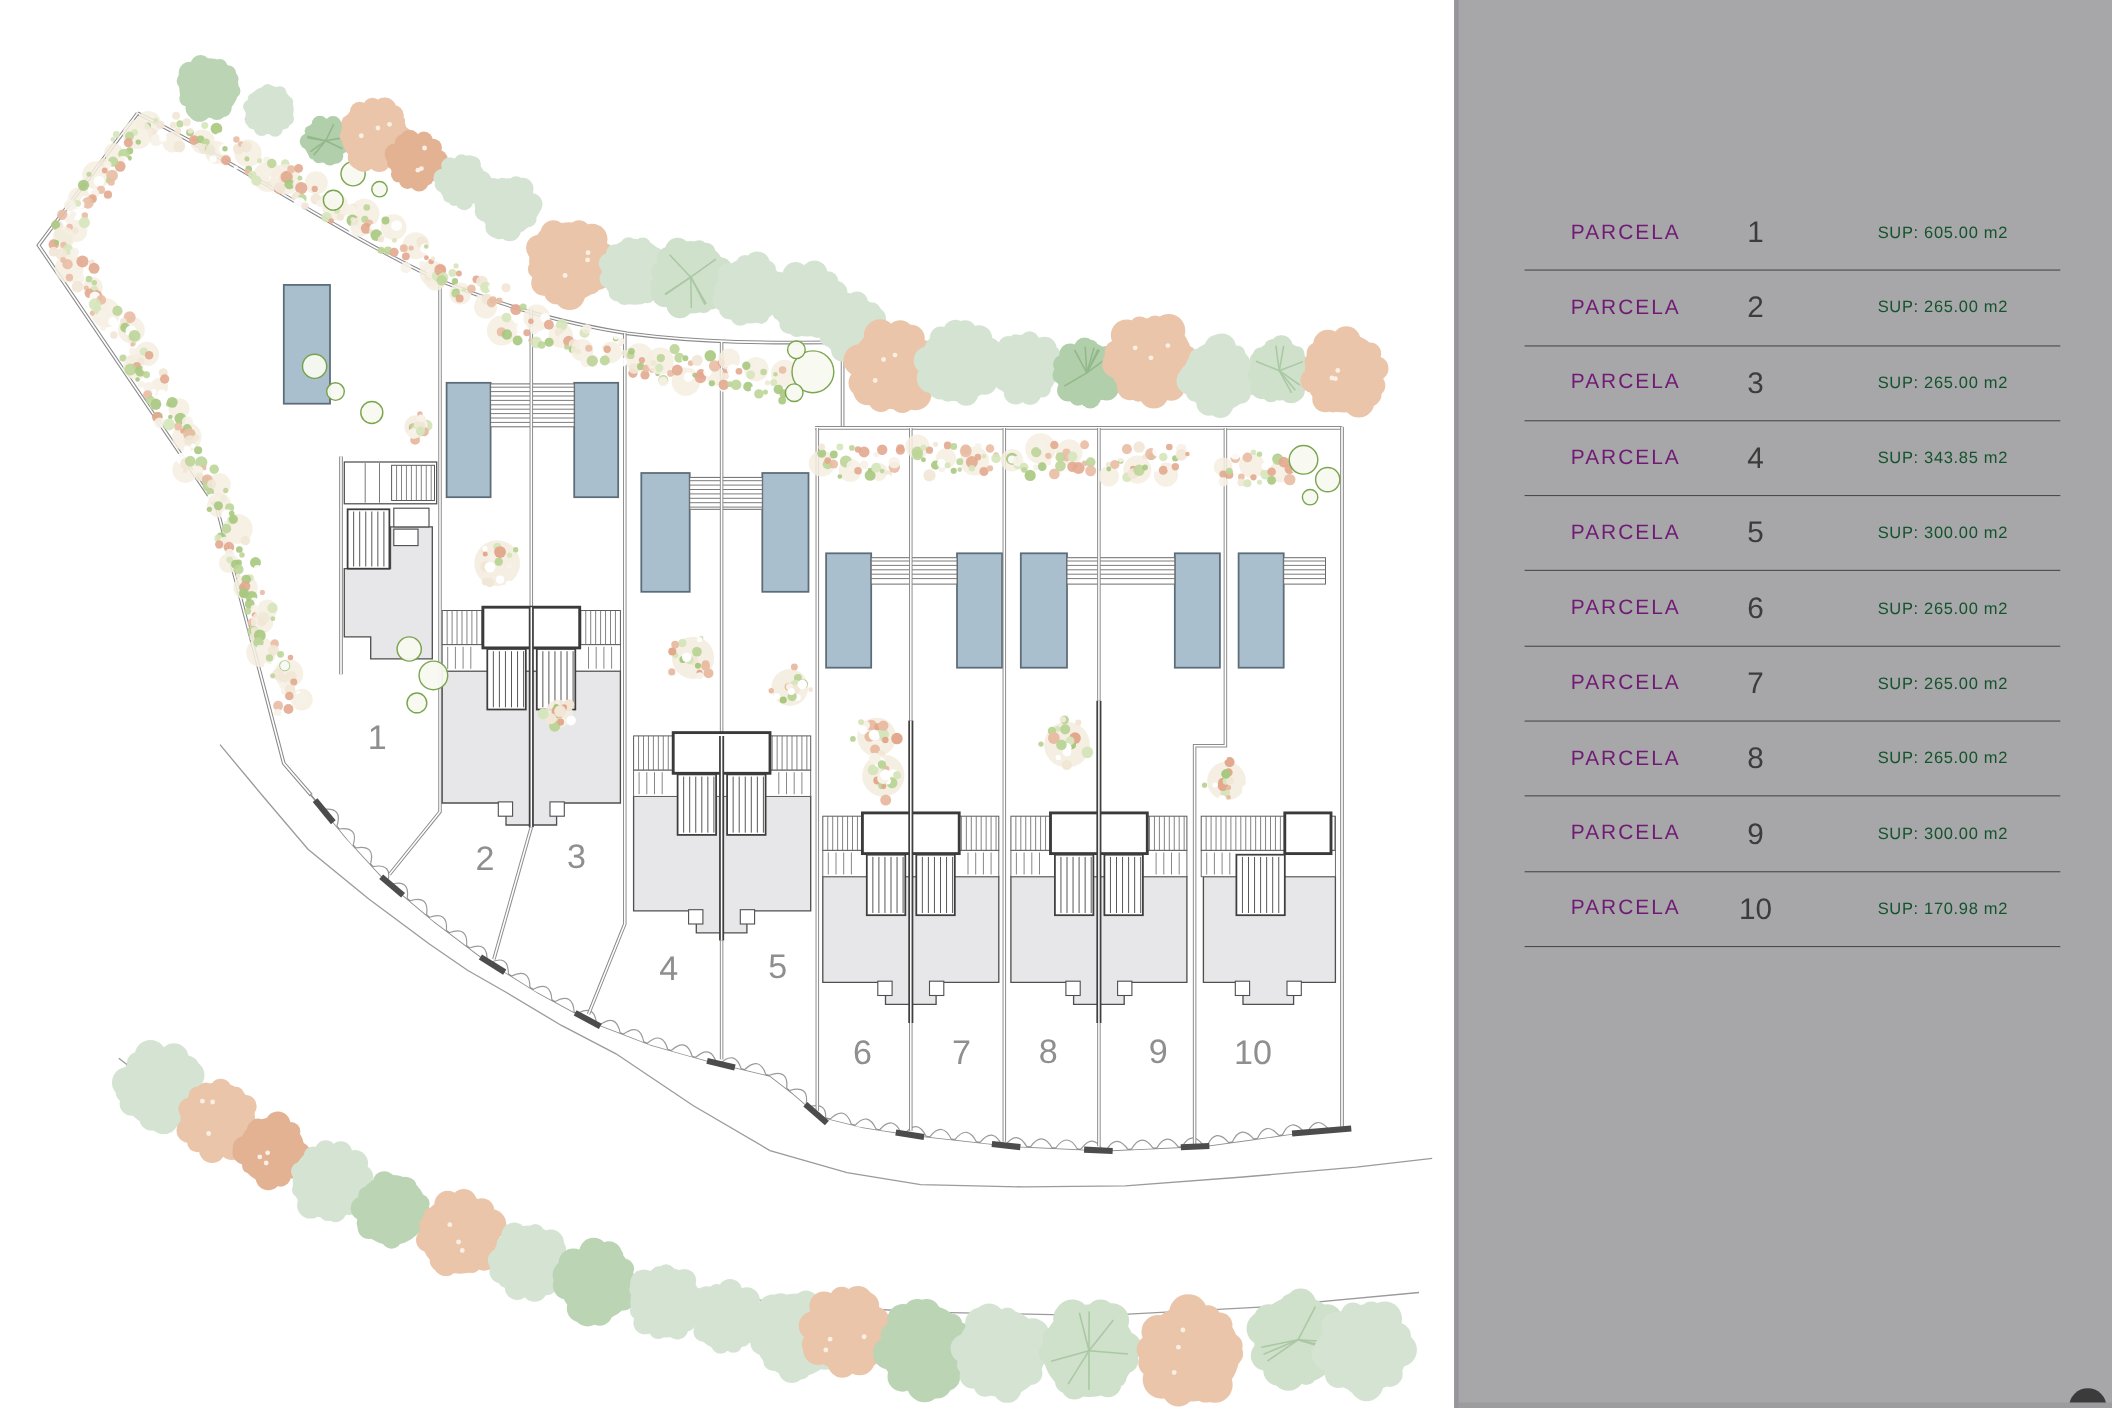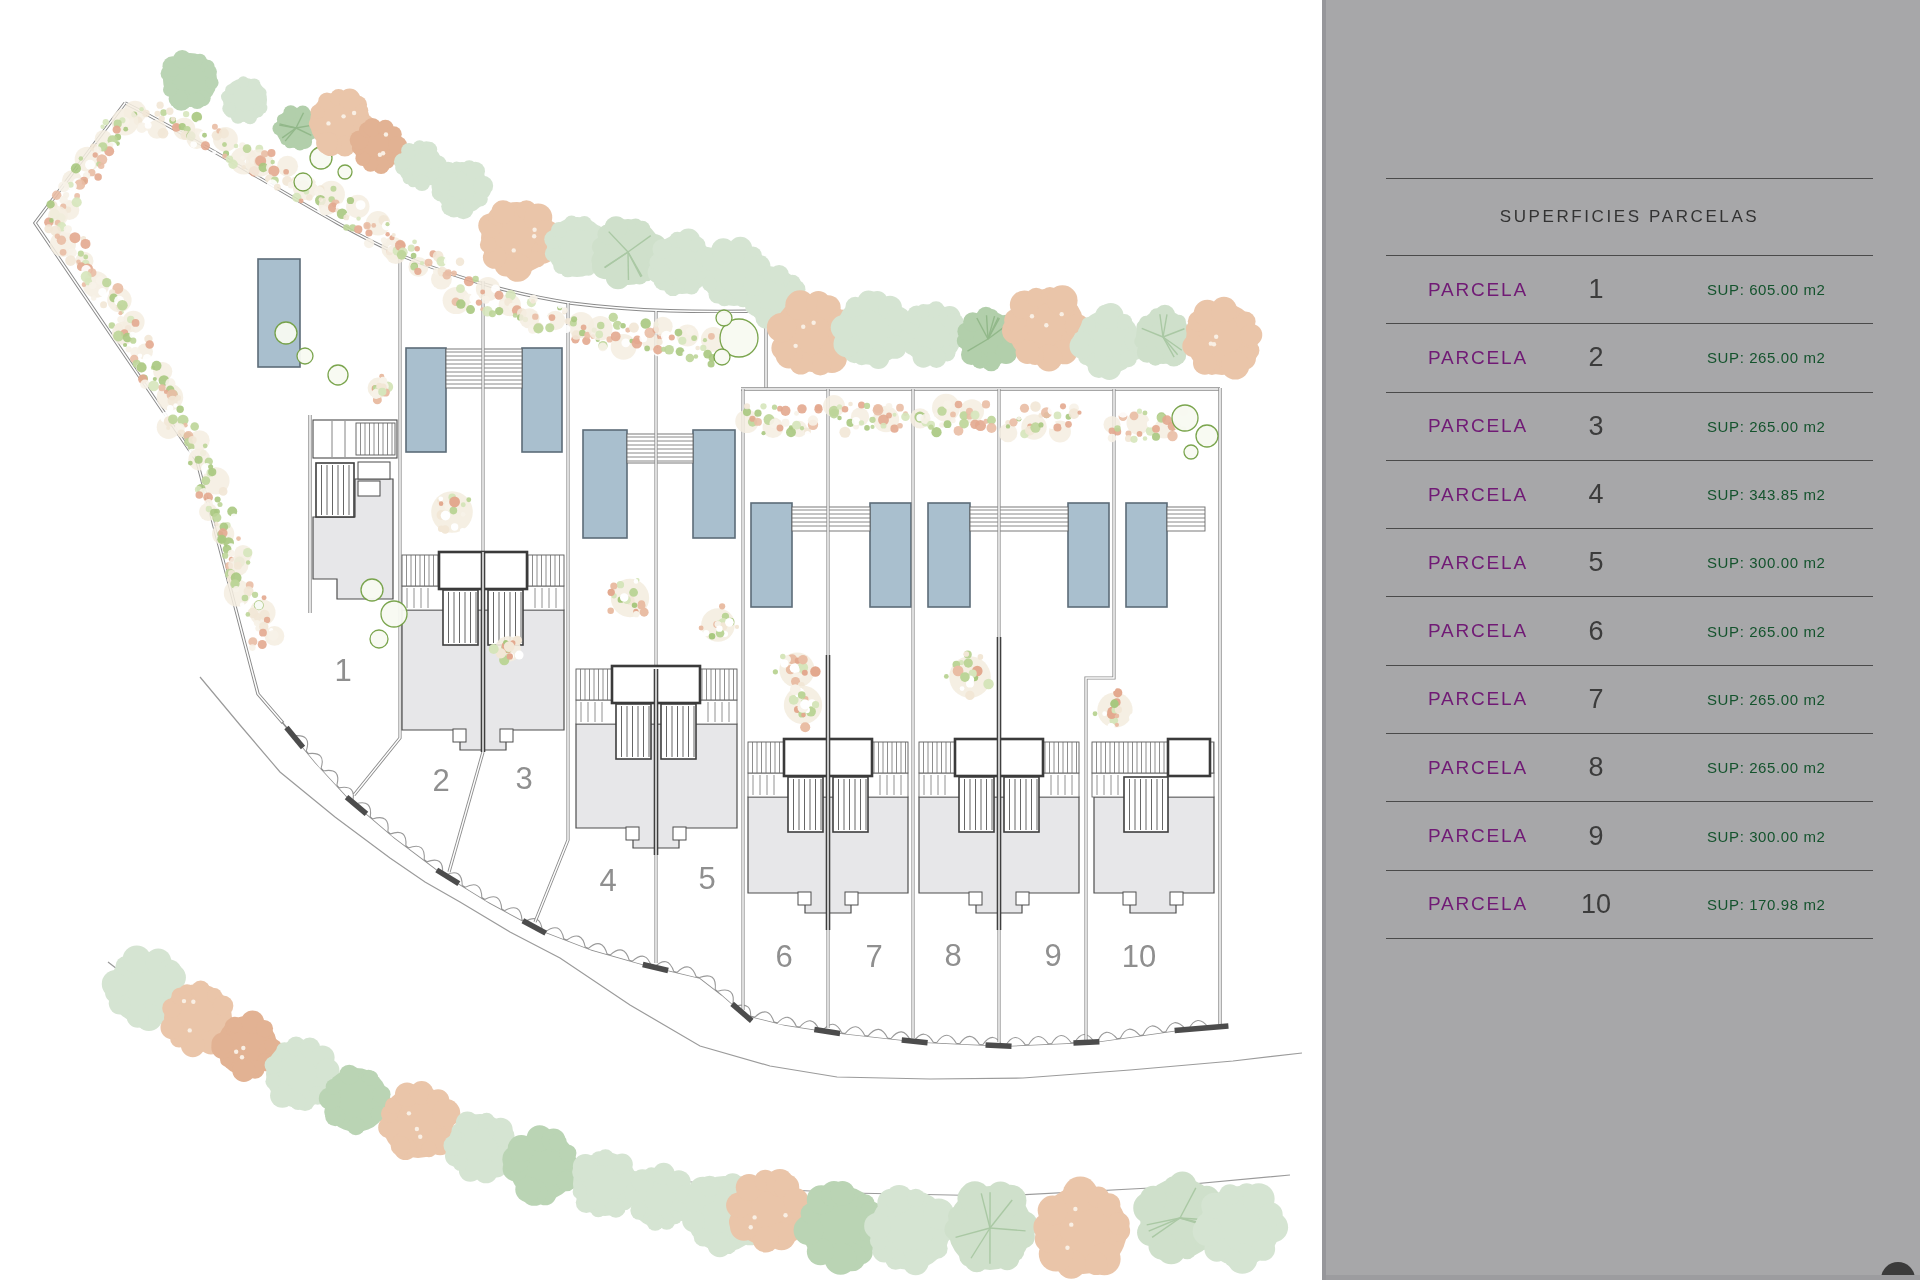--- a/index.html
+++ b/index.html
@@ -1962,21 +1962,20 @@
       <text class="plabel" x="784" y="967" font-size="31" text-anchor="middle">6</text>
       <text class="plabel" x="874" y="967" font-size="31" text-anchor="middle">7</text>
       <text class="plabel" x="953" y="966" font-size="31" text-anchor="middle">8</text>
       <text class="plabel" x="1053" y="966" font-size="31" text-anchor="middle">9</text>
       <text class="plabel" x="1139" y="967" font-size="31" text-anchor="middle">10</text>
     </g>
   </svg>
 
   <aside class="panel">
     <div class="table">
-      <div class="t-title">SUPERFICIES PARCELAS</div>
       <div id="rows">
           <div class="trow">
             <span class="lab">PARCELA</span>
             <span class="num">1</span>
             <span class="sup">SUP: 605.00 m2</span>
           </div>
           <div class="trow">
             <span class="lab">PARCELA</span>
             <span class="num">2</span>
             <span class="sup">SUP: 265.00 m2</span>

